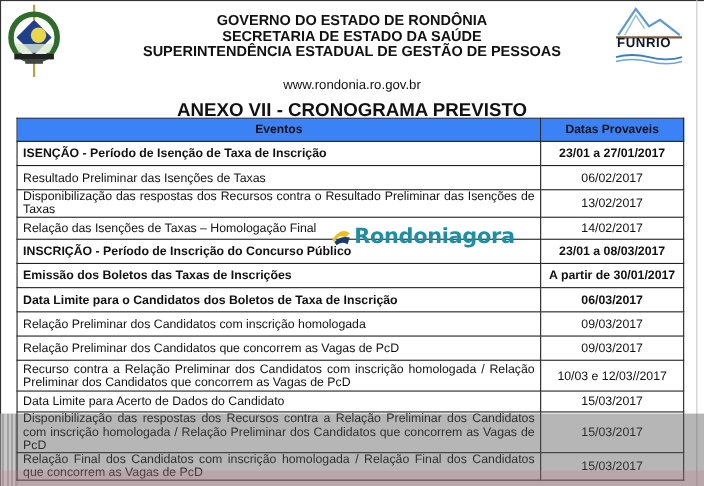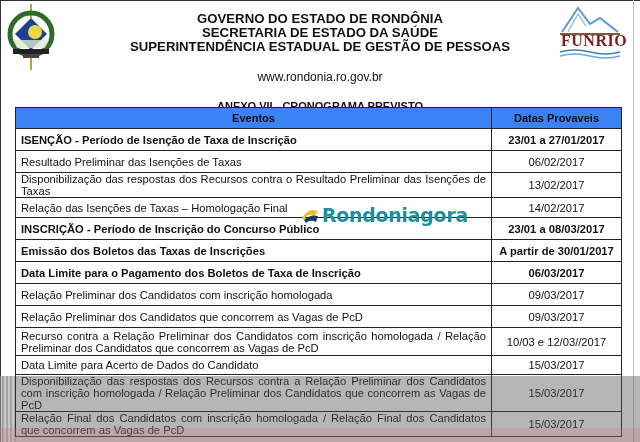--- a/index.html
+++ b/index.html
@@ -4,28 +4,28 @@
 <style>
   * { box-sizing: border-box; margin: 0; padding: 0; }
   html, body { width: 640px; height: 442px; overflow: hidden; background: #ffffff; }
   body { font-family: "Liberation Sans", sans-serif; color: #111; position: relative; }
   .frame { position: absolute; left: 0; top: 0; width: 640px; height: 442px; border-left: 1px solid #333; border-top: 1px solid #333; }
   .right-rule { position: absolute; left: 633px; top: 0; width: 1px; height: 442px; background: #c8c8c8; }
 
   .header { position: absolute; left: 0; top: 0; width: 640px; height: 100px; }
   .gov-logo { position: absolute; left: 5px; top: 4px; width: 52px; height: 66px; }
   .funrio-logo { position: absolute; left: 556px; top: 2px; width: 70px; height: 58px; }
-  .funrio-text { position: absolute; left: 5px; top: 30px; font-family: Liberation Serif, serif; font-weight: bold; font-size: 16px; color: #7f1d1d; letter-spacing: 0.5px; }
+  .funrio-text { position: absolute; left: 5px; top: 30px; font-family: Liberation Sans, sans-serif; font-weight: bold; font-size: 12px; color: #0f172a; letter-spacing: 0.5px; }
 
   .titles { position: absolute; left: 100px; top: 12px; width: 440px; text-align: center; }
   .t1 { font-weight: bold; font-size: 13.2px; line-height: 14px; }
   .t2 { font-weight: bold; font-size: 13.2px; line-height: 14px; }
   .t3 { font-weight: bold; font-size: 13.2px; line-height: 14px; }
   .t4 { font-size: 12px; line-height: 15px; margin-top: 16px; }
-  .t5 { font-weight: bold; font-size: 11px; line-height: 14px; margin-top: 14px; }
+  .t5 { font-weight: bold; font-size: 17px; line-height: 14px; margin-top: 8px; }
 
   table.crono { position: absolute; left: 15px; top: 107px; width: 606px; border-collapse: collapse; table-layout: fixed; font-size: 11.2px; }
   table.crono td, table.crono th { border: 1.2px solid #222; padding: 0 5px; vertical-align: middle; }
   table.crono th { background: #3b82f6; font-weight: bold; height: 21px; text-align: center; font-size: 11px; }
   col.c1 { width: 476px; }
   col.c2 { width: 130px; }
   td.ev { text-align: left; }
   td.ev.two { text-align: justify; line-height: 12px; }
   td.dt { text-align: center; }
   tr.b td { font-weight: bold; }
@@ -114,21 +114,21 @@
     </tr>
     <tr class="b h1">
       <td class="ev">INSCRIÇÃO - Período de Inscrição do Concurso Público</td>
       <td class="dt">23/01 a 08/03/2017</td>
     </tr>
     <tr class="b h1">
       <td class="ev">Emissão dos Boletos das Taxas de Inscrições</td>
       <td class="dt">A partir de 30/01/2017</td>
     </tr>
     <tr class="b h1">
-      <td class="ev">Data Limite para o Pagamento dos Boletos de Taxa de Inscrição</td>
+      <td class="ev">Data Limite para o Candidatos dos Boletos de Taxa de Inscrição</td>
       <td class="dt">06/03/2017</td>
     </tr>
     <tr class="h1">
       <td class="ev">Relação Preliminar dos Candidatos com inscrição homologada</td>
       <td class="dt">09/03/2017</td>
     </tr>
     <tr class="h1">
       <td class="ev">Relação Preliminar dos Candidatos que concorrem as Vagas de PcD</td>
       <td class="dt">09/03/2017</td>
     </tr>

